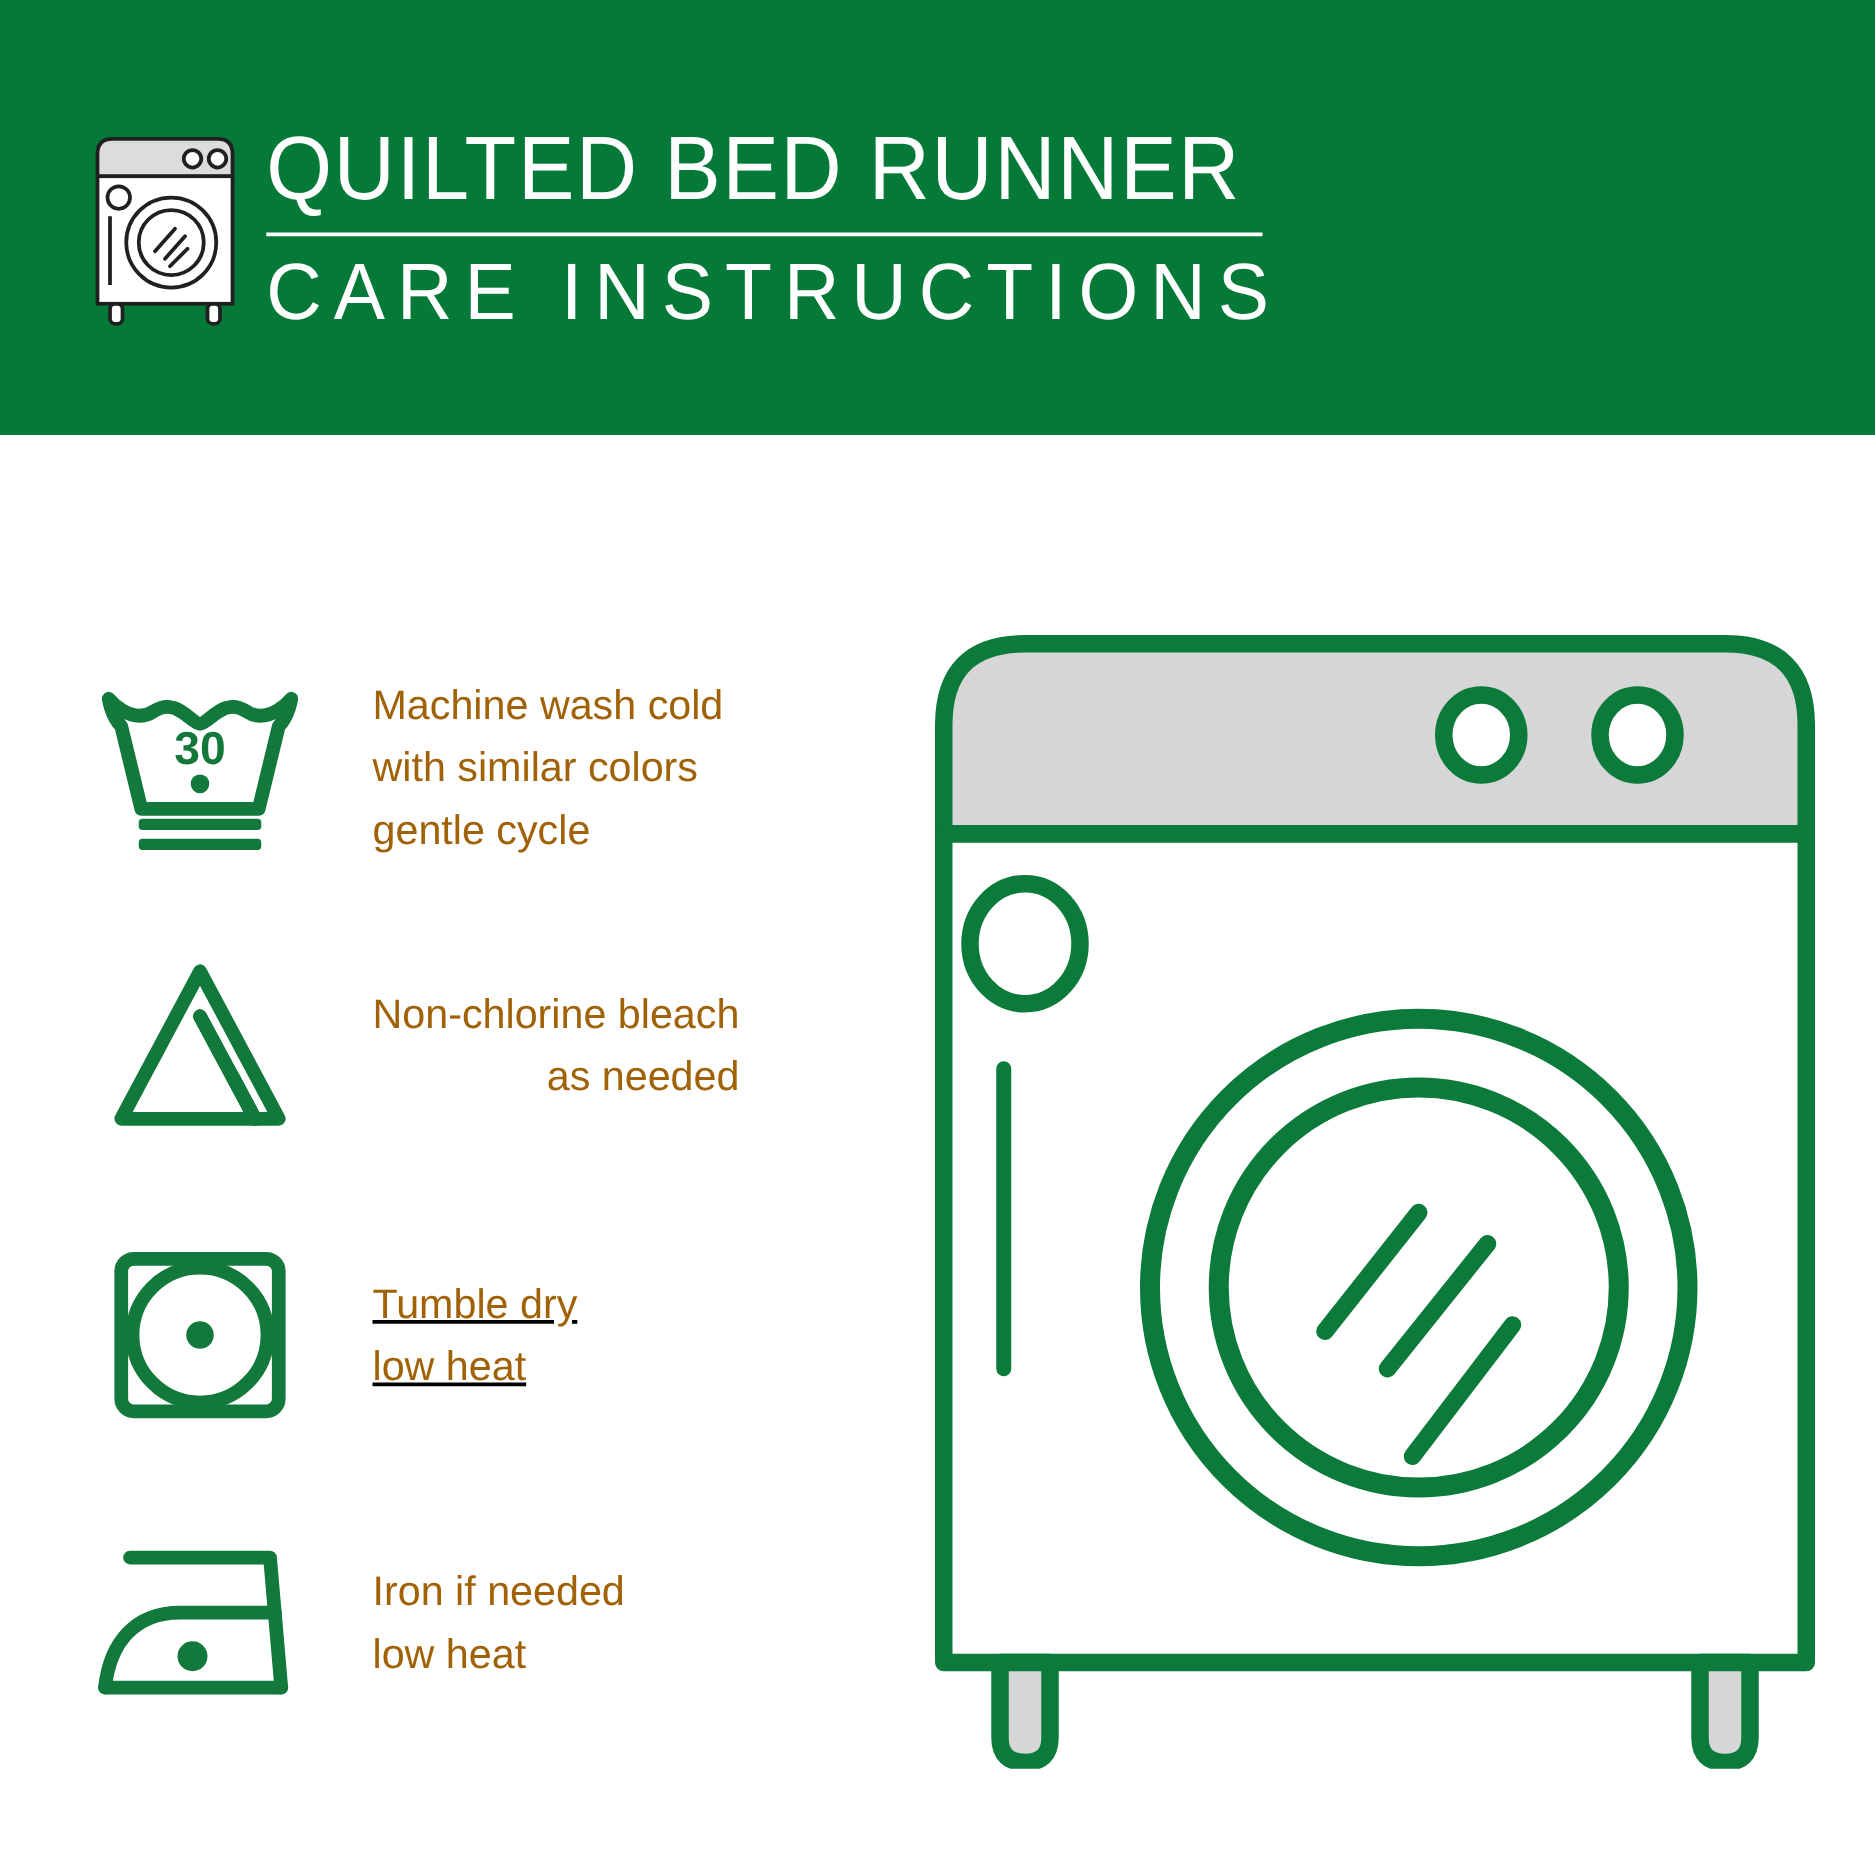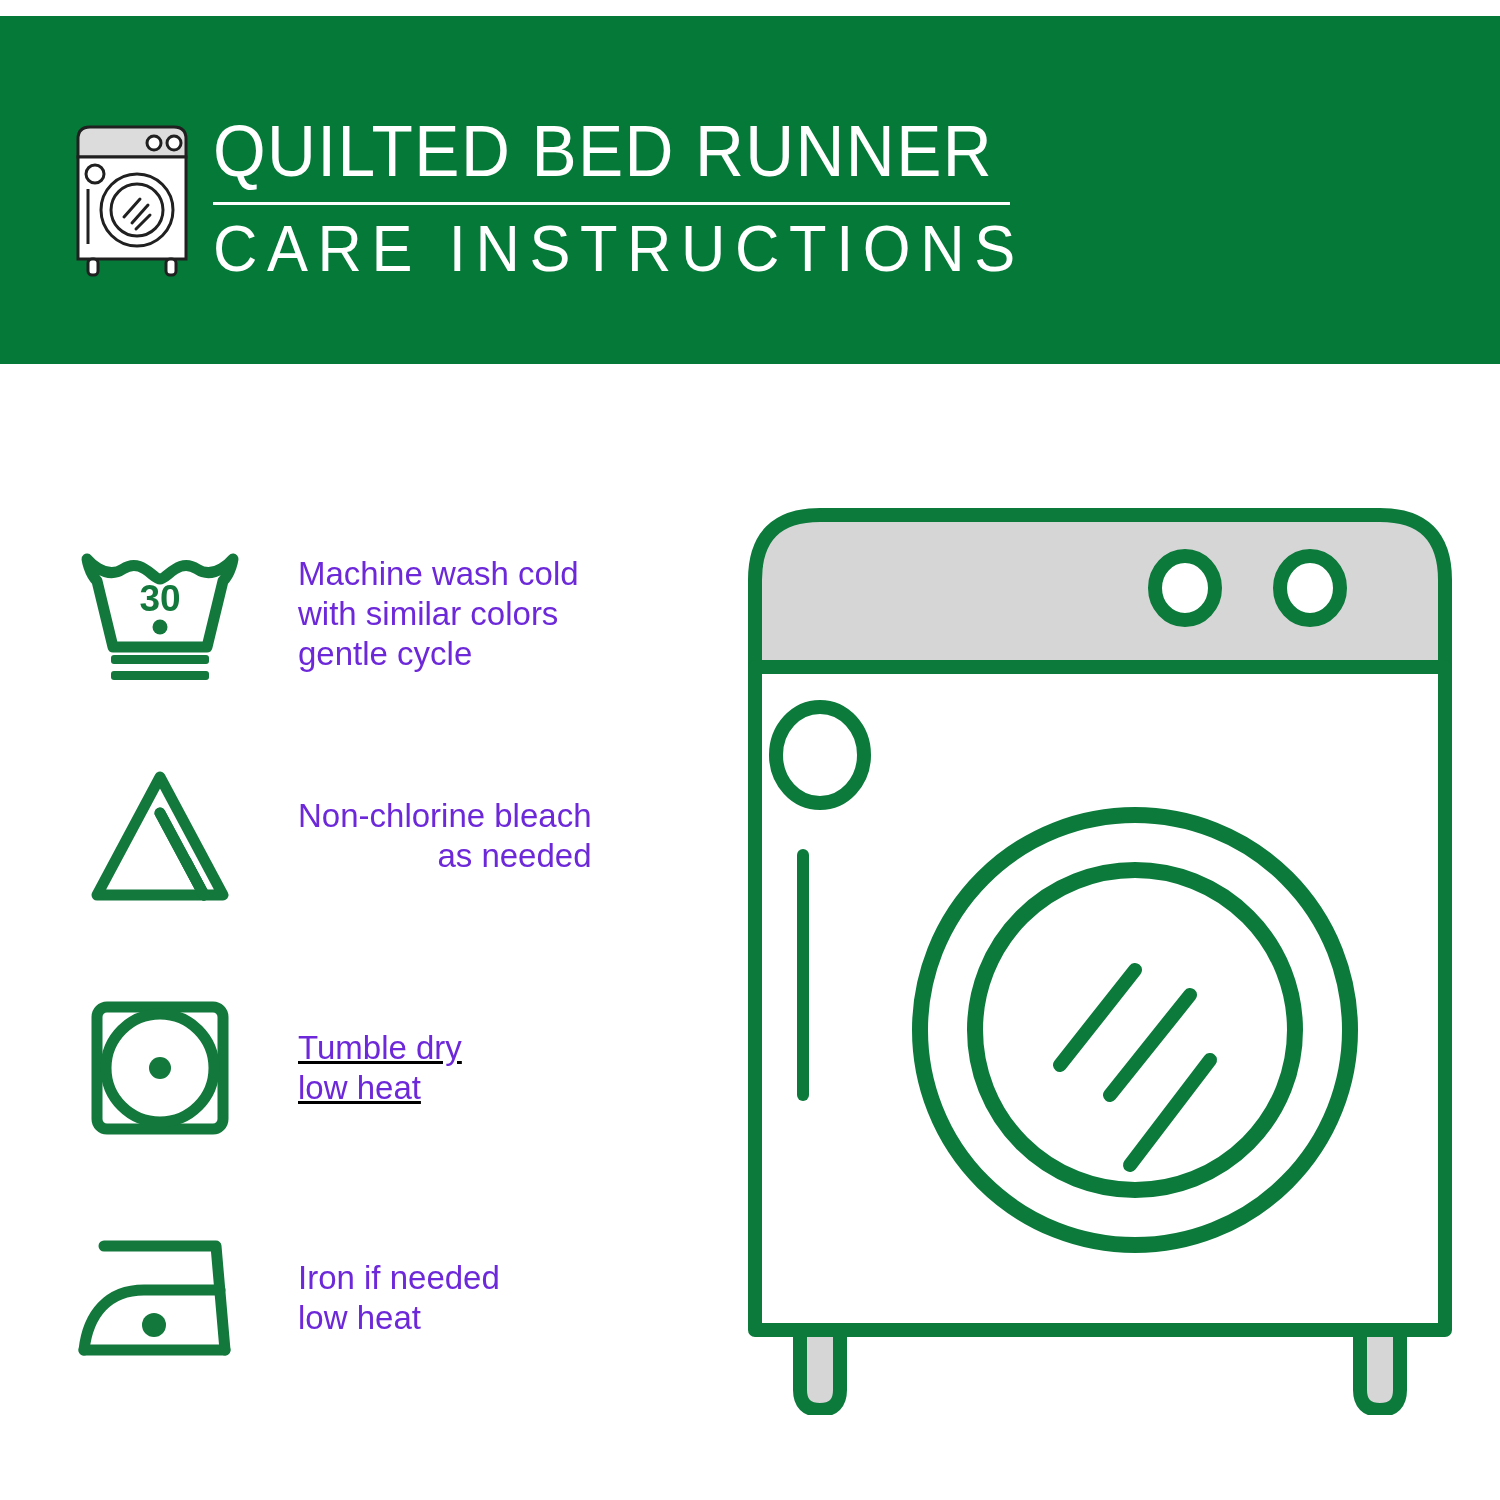--- a/index.html
+++ b/index.html
@@ -14,21 +14,21 @@
     position: relative;
     width: 1500px;
     height: 1500px;
     background: #ffffff;
     overflow: hidden;
   }
 
   
   .header-band {
     position: absolute;
-    left: 0; top: 16px;
+    left: 0; top: 0;
     width: 1500px;
     height: 348px;
     background: #047938;
   }
   .header-logo {
     position: absolute;
     left: 62px;
     top: 103px;
     width: 140px;
     height: 160px;
@@ -95,22 +95,22 @@
     min-width: 200px;
     height: 160px;
     display: flex;
     align-items: center;
     justify-content: center;
     margin-left: 60px;
   }
   .care-text {
     font-family: "Liberation Sans", sans-serif;
     font-size: 33px;
-    line-height: 40px;
-    color: #6d28d9;
+    line-height: 50px;
+    color: #a16207;
     font-weight: 400;
     margin-left: 38px;
     white-space: pre-line;
   }
 
   
   .machine-wrap {
     position: absolute;
     left: 735px;
     top: 485px;

